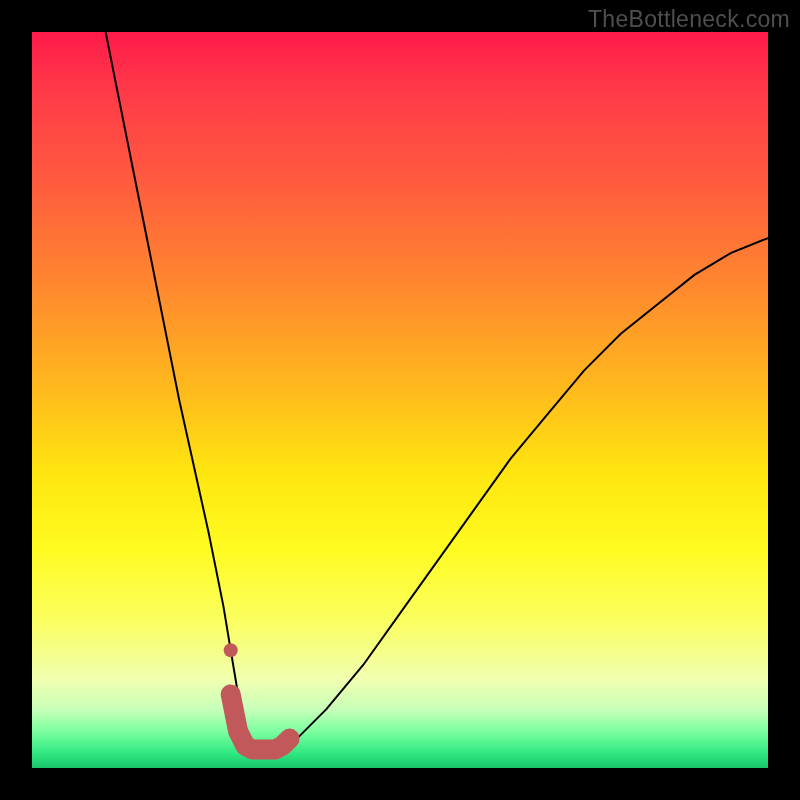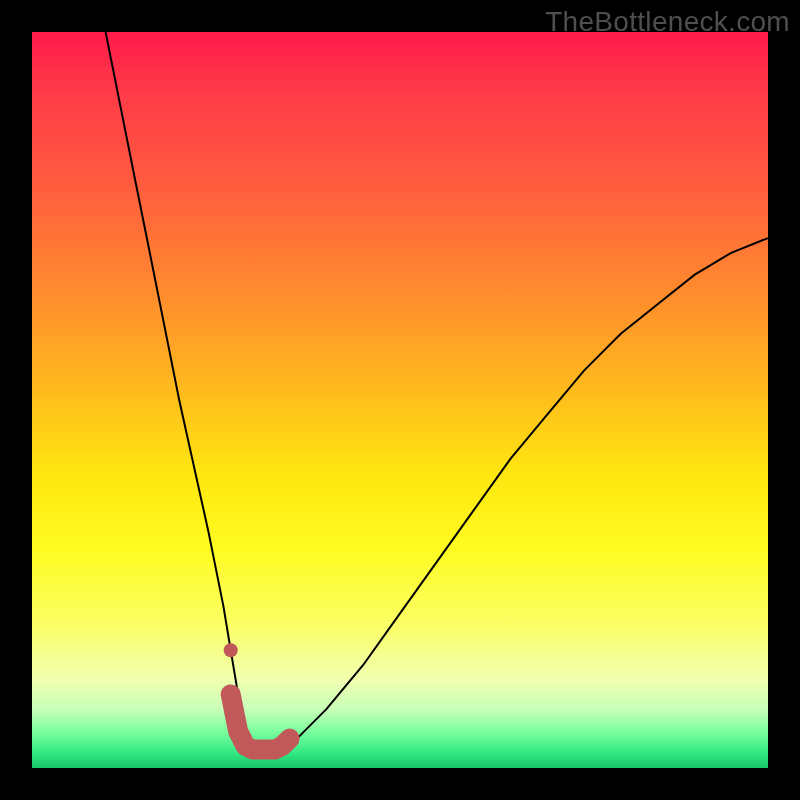--- a/index.html
+++ b/index.html
@@ -17,21 +17,21 @@
     left: 0;
     width: 800px;
     height: 800px;
     background: #000;
   }
   .watermark {
     position: absolute;
     top: 6px;
     right: 10px;
     color: #4f4f4f;
-    font-size: 28px;
+    font-size: 23px;
     font-weight: 500;
     letter-spacing: 0.3px;
     user-select: none;
   }
   .plot-area {
     position: absolute;
     left: 32px;
     top: 32px;
     width: 736px;
     height: 736px;

